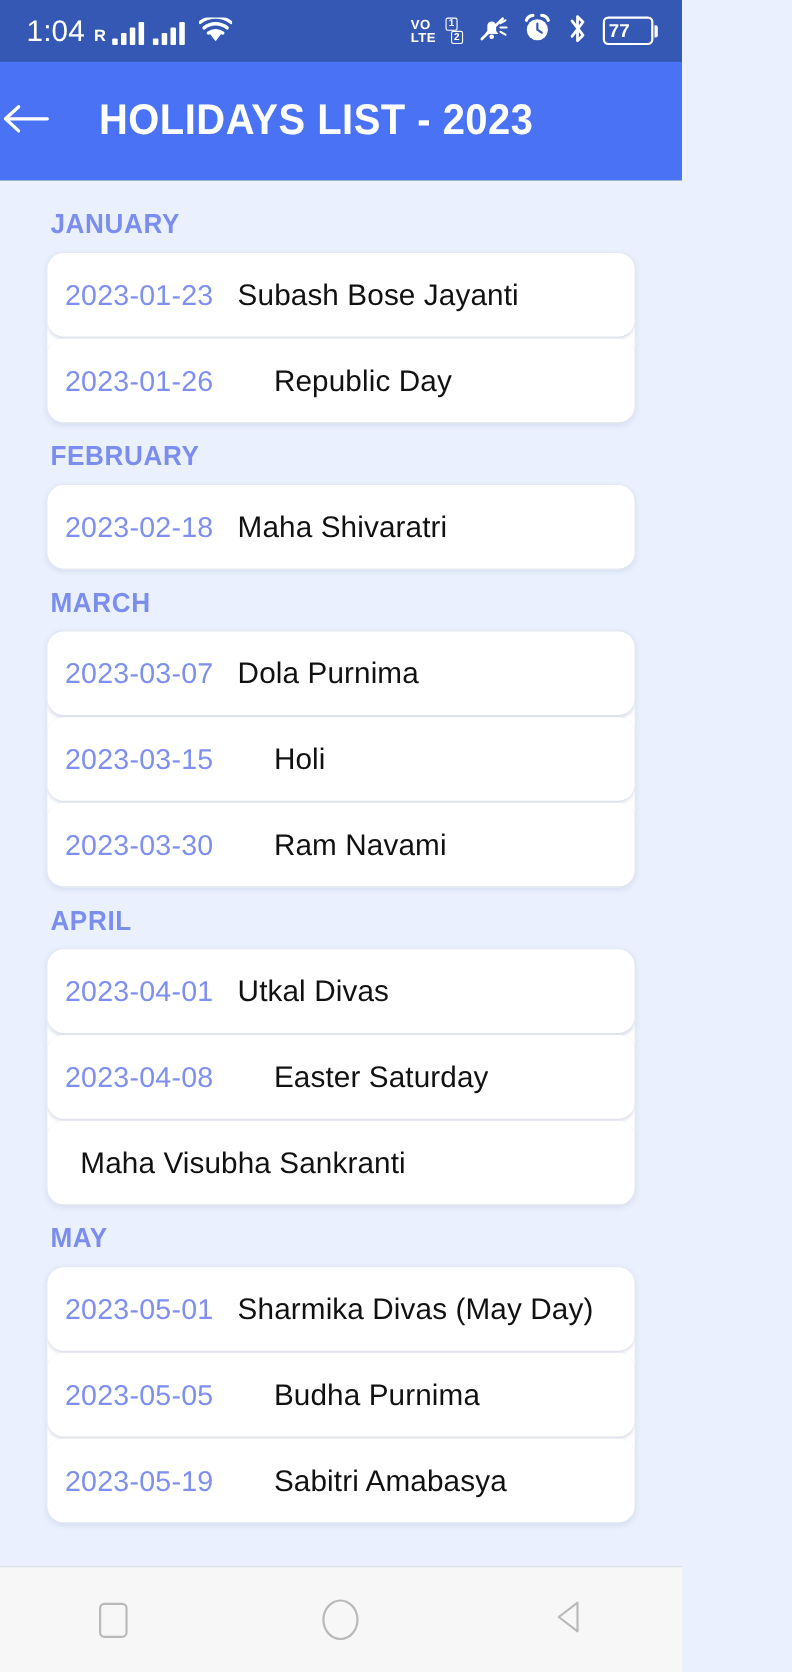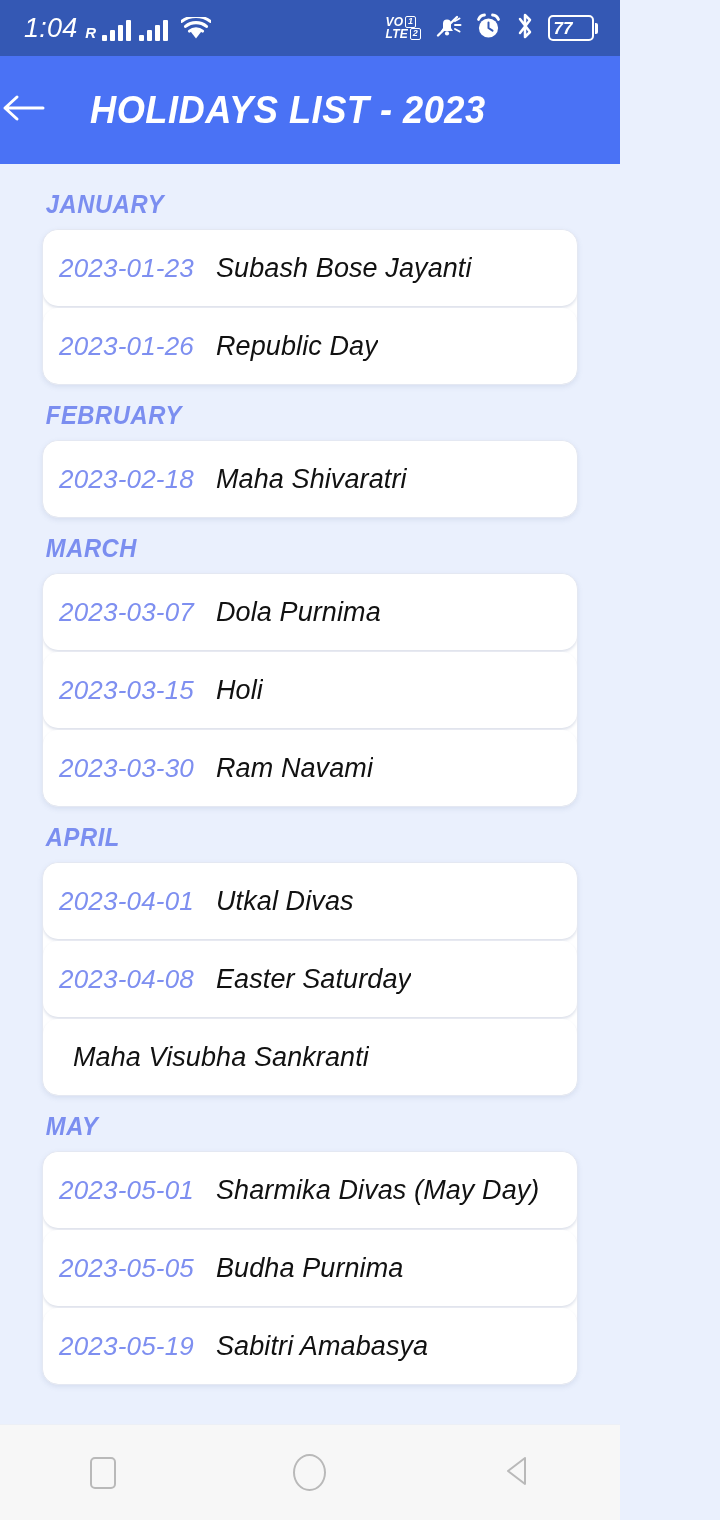--- a/index.html
+++ b/index.html
@@ -15,21 +15,20 @@
     background: #eaf0fd;
   }
 
   .phone {
     position: relative;
     width: 620px;
     height: 1520px;
     display: flex;
     flex-direction: column;
     background: #0c4a6e;
-    font-style: italic;
   }
 
   
   .status-bar {
     height: 56px;
     flex: 0 0 56px;
     background: #3458b4;
     display: flex;
     align-items: center;
     justify-content: space-between;
@@ -93,21 +92,21 @@
 
   .volte {
     display: flex;
     flex-direction: column;
     justify-content: center;
     line-height: 1;
     font-size: 12px;
     font-weight: 700;
     letter-spacing: 0.3px;
   }
-  .volte span { display: flex; align-items: flex-end; gap: 2px; }
+  .volte span { display: flex; align-items: flex-end; gap: 14px; }
   .volte b {
     font-size: 9px;
     border: 1.4px solid #fff;
     border-radius: 2px;
     padding: 0px 1.5px;
     line-height: 1.1;
     font-weight: 700;
   }
 
   .battery {
@@ -208,20 +207,21 @@
     min-height: 76px;
     padding: 0 12px 0 8px;
     border-radius: 15px;
     box-shadow: 0 2px 3px rgba(140,152,186,0.30);
     position: relative;
     cursor: pointer;
   }
 
   .holiday-row + .holiday-row {
     margin-top: 2px;
+    gap: 33px;
   }
 
   .holiday-date {
     color: #7e8ff0;
     font-size: 26px;
     font-weight: 400;
     letter-spacing: 0.2px;
     white-space: nowrap;
     padding-left: 8px;
     flex: 0 0 auto;

